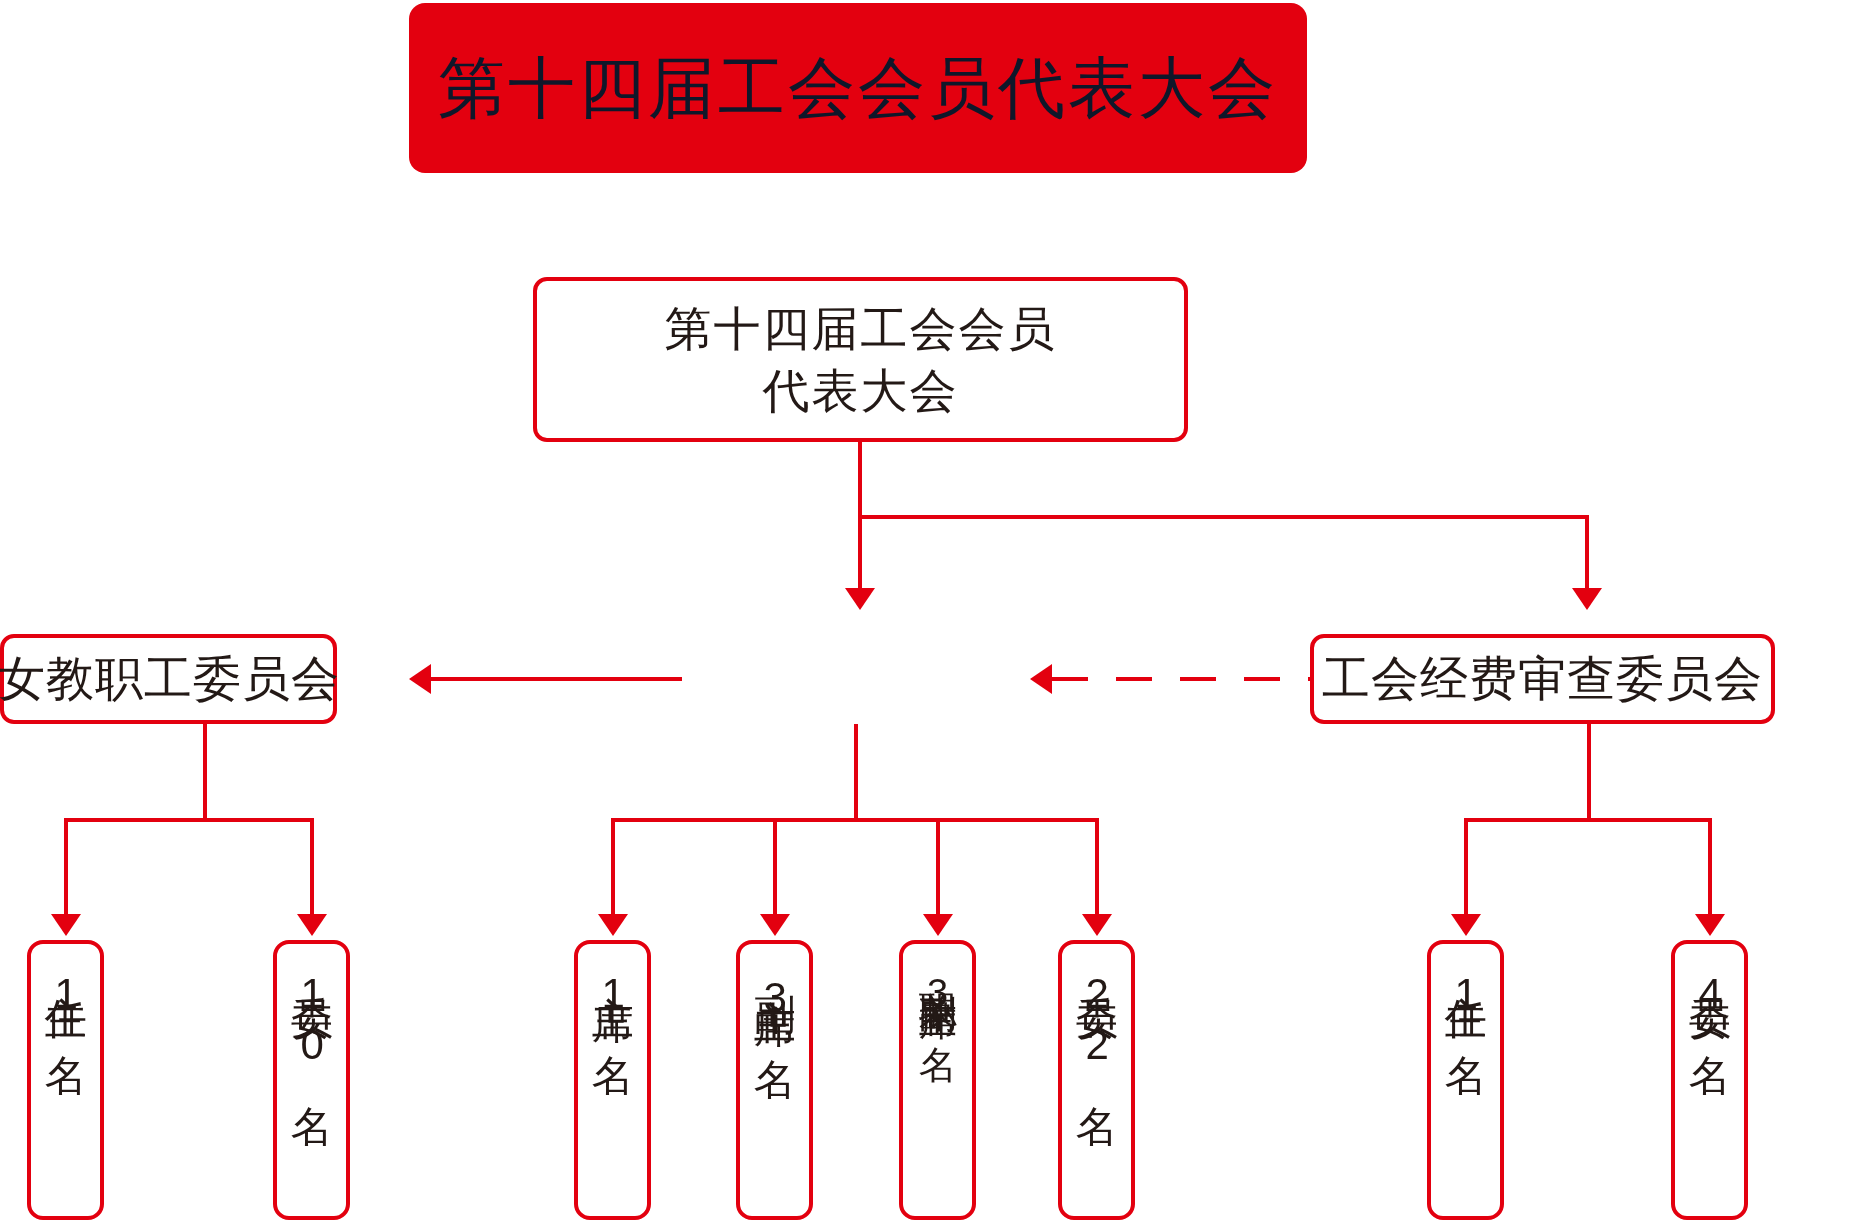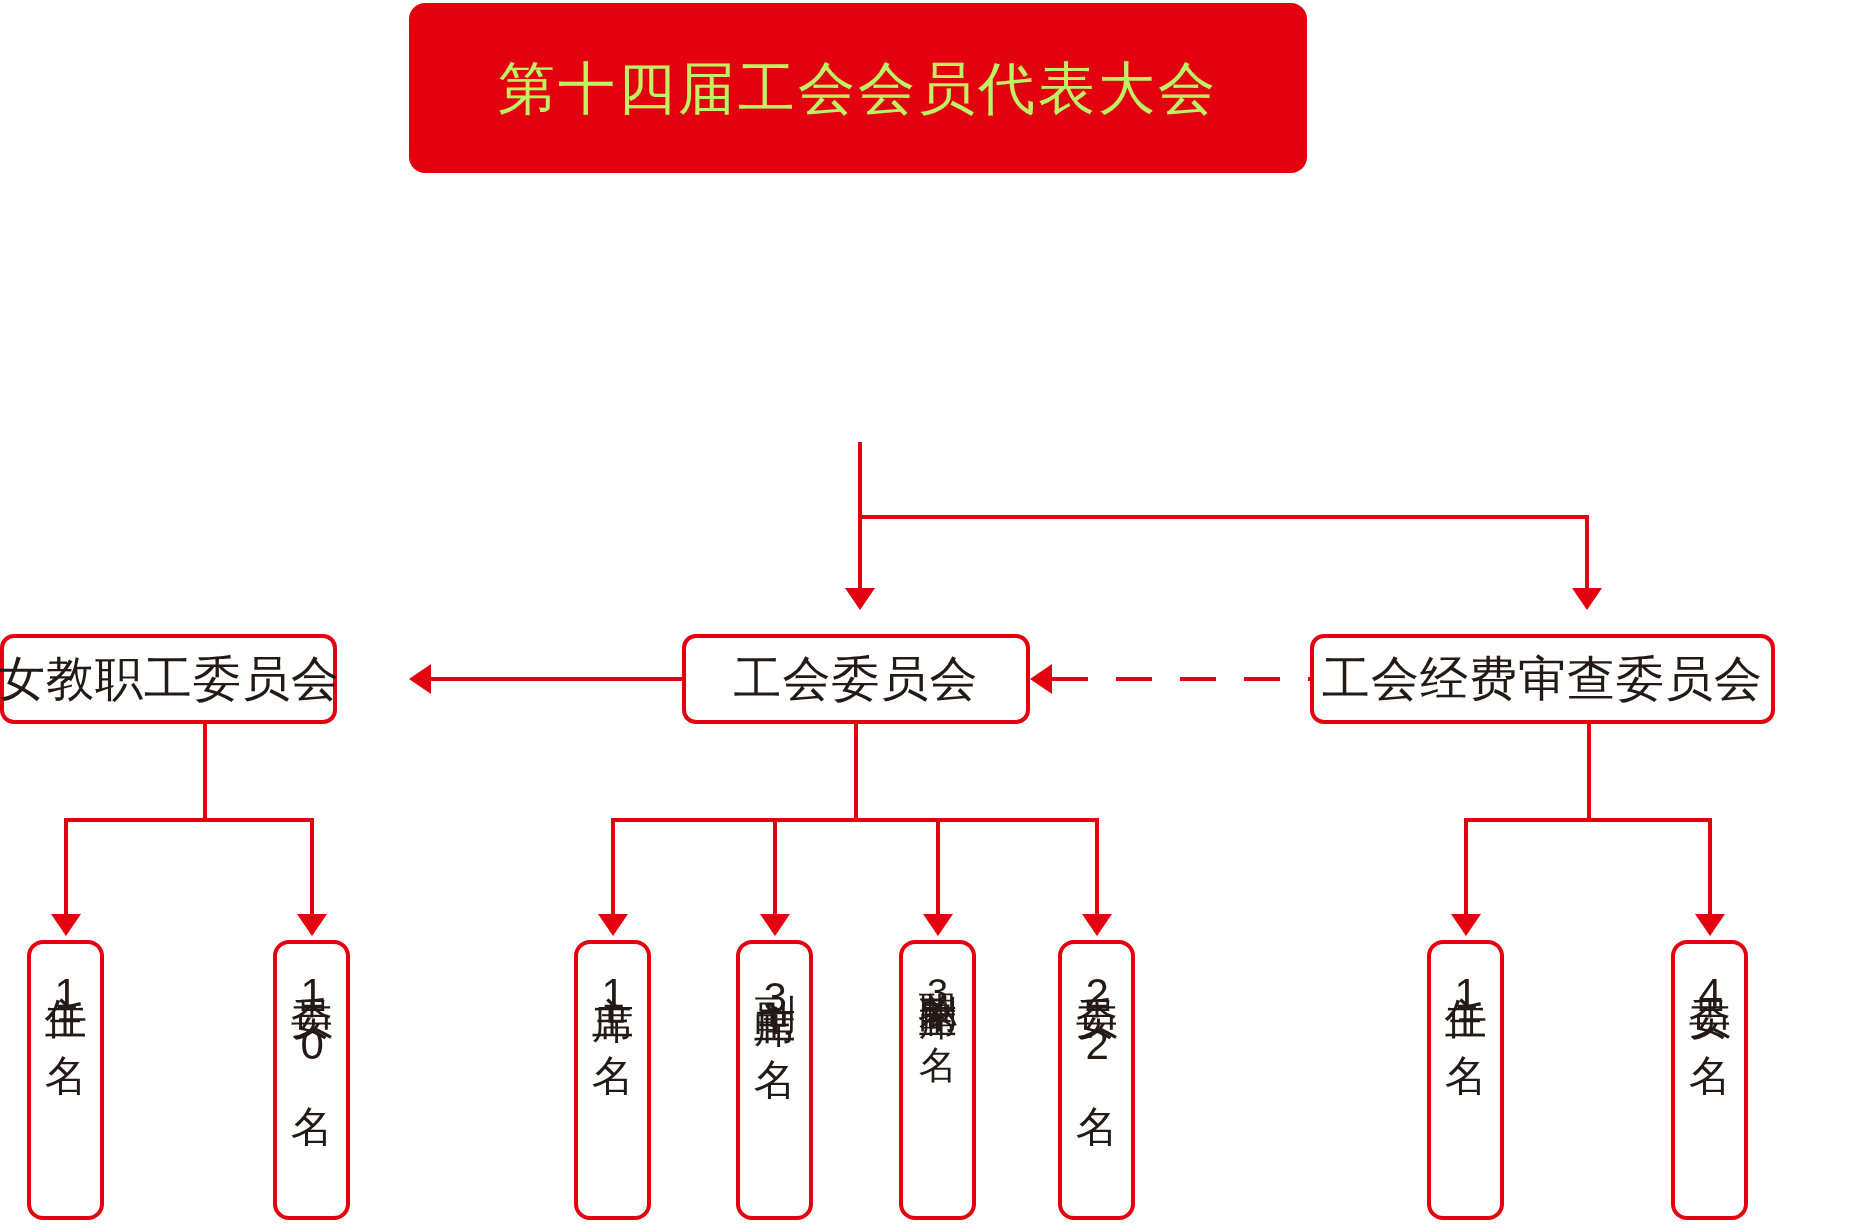--- a/index.html
+++ b/index.html
@@ -14,22 +14,22 @@
   
   .banner{
     position:absolute;
     left:409px;top:3px;width:898px;height:170px;
     background:#E3000F;
     border-radius:16px;
     display:flex;align-items:center;justify-content:center;
     box-sizing:border-box;
   }
   .banner-text{
-    color:#bef264;
-    font-size:57px;
+    color:#0f172a;
+    font-size:67px;
     letter-spacing:3px;
     line-height:1.1;
     white-space:nowrap;
     font-weight:400;
   }
 
   
   .node{
     position:absolute;
     box-sizing:border-box;
@@ -105,38 +105,39 @@
 </style>
 </head>
 <body>
 
 <div id="stage">
 
   <div class="banner">
     <span class="banner-text">第十四届工会会员代表大会</span>
   </div>
 
+  <div class="node" id="node-assembly">
+    <span class="label">第十四届工会会员
+代表大会</span>
+  </div>
 
   <div class="ln vln" style="left:858px;top:442px;height:75px;"></div>
 
   <div class="ln hln" style="left:858px;top:515px;width:731px;"></div>
 
   <div class="ln vln" style="left:858px;top:515px;height:75px;"></div>
   <div class="arrow-down" style="left:845px;top:588px;"></div>
 
   <div class="ln vln" style="left:1585px;top:515px;height:75px;"></div>
   <div class="arrow-down" style="left:1572px;top:588px;"></div>
 
   <div class="node lvl2" id="node-women">
     <span class="label">女教职工委员会</span>
   </div>
 
-  <div class="node lvl2" id="node-union">
-    <span class="label">工会委员会</span>
-  </div>
 
   <div class="node lvl2" id="node-audit">
     <span class="label">工会经费审查委员会</span>
   </div>
 
   <div class="ln hln" style="left:431px;top:677px;width:251px;"></div>
   <div class="arrow-left" style="left:409px;top:664px;"></div>
 
   <div class="dash" style="left:1052px;top:677px;width:258px;"></div>
   <div class="arrow-left" style="left:1030px;top:664px;"></div>

